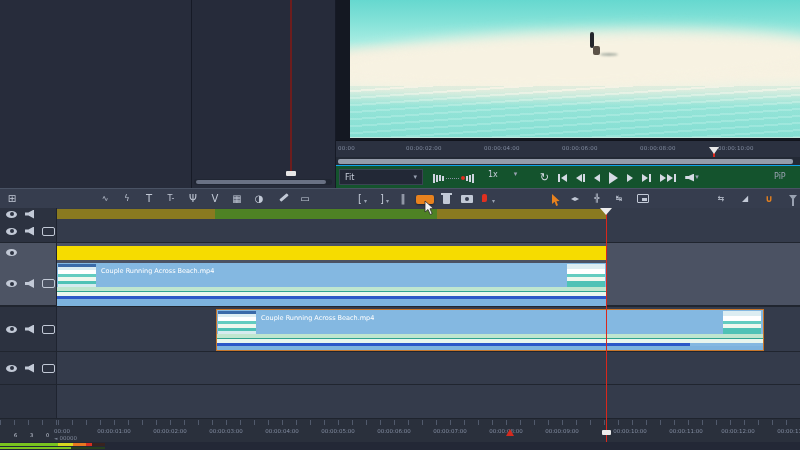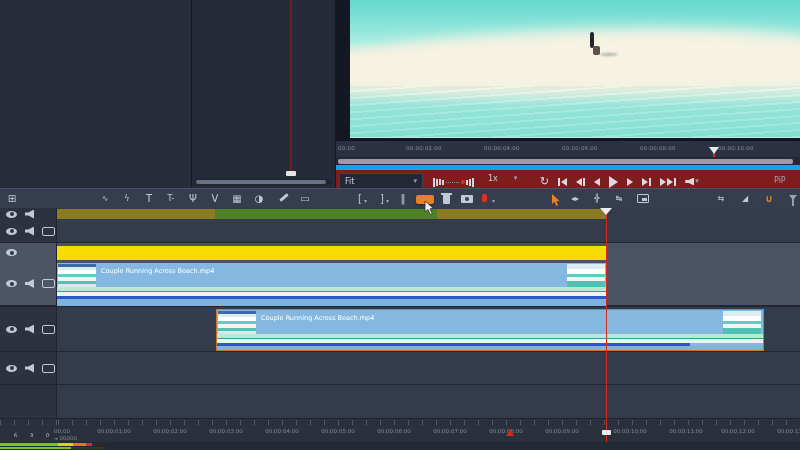--- a/index.html
+++ b/index.html
@@ -28,21 +28,21 @@
   .person2 { left:243px; top:46px; width:7px; height:9px; background:#5c5348; border-radius:2px; z-index:3; }
   .person-shadow { left:250px; top:53px; width:18px; height:3px; background:rgba(110,125,118,0.55); border-radius:50%; filter:blur(1px); z-index:3; }
 
   #pv-ruler { left:0; top:140px; width:464px; height:17px; background:#2b3140; border-top:1px solid #10131b; }
   .pv-label { position:absolute; top:4px; font-size:5.5px; color:#828ca0; letter-spacing:0.2px; white-space:nowrap; }
   #pv-ph-tri { left:373px; top:6px; width:0; height:0; border-left:5px solid transparent; border-right:5px solid transparent; border-top:7px solid #e8e8e8; }
   #pv-ph-line { left:377px; top:12px; width:2px; height:5px; background:#d9271c; }
   #pv-scroll { left:0; top:157px; width:464px; height:8px; background:#232935; }
   #pv-scroll-thumb { left:2px; top:1.5px; width:455px; height:5px; background:#959caa; border-radius:2px; }
 
-  #pv-transport { left:0; top:165px; width:464px; height:23px; background:#7f1d1d; border-top:5px solid #0ea5e9; }
+  #pv-transport { left:0; top:165px; width:464px; height:23px; background:#14532d; border-top:1px solid #0ea5e9; }
   #fit-box { left:3px; top:3px; width:84px; height:16px; background:#222836; border:1px solid #3b4354; display:flex; align-items:center; justify-content:space-between; padding:0 5px; }
   #fit-box .lbl { font-size:8px; color:#c6cdd9; }
   .caret { font-size:7px; color:#9aa2b2; line-height:1; }
   #zoom-slider { left:97px; top:7px; width:52px; height:10px; display:flex; align-items:center; }
   .zs-bar { width:2px; background:#cfd5e0; margin-right:1px; }
   .zs-track { width:13px; border-top:1px dotted #8a92a4; margin:0 1px; }
   .zs-dot { width:4px; height:4px; border-radius:50%; background:#e03020; margin:0 1px; }
   #speed-group { left:152px; top:4px; display:flex; gap:16px; align-items:center; }
   #speed-group .lbl { font-size:8px; color:#c6cdd9; }
   #transport-buttons { left:204px; top:3px; height:17px; display:flex; align-items:center; gap:9px; }

